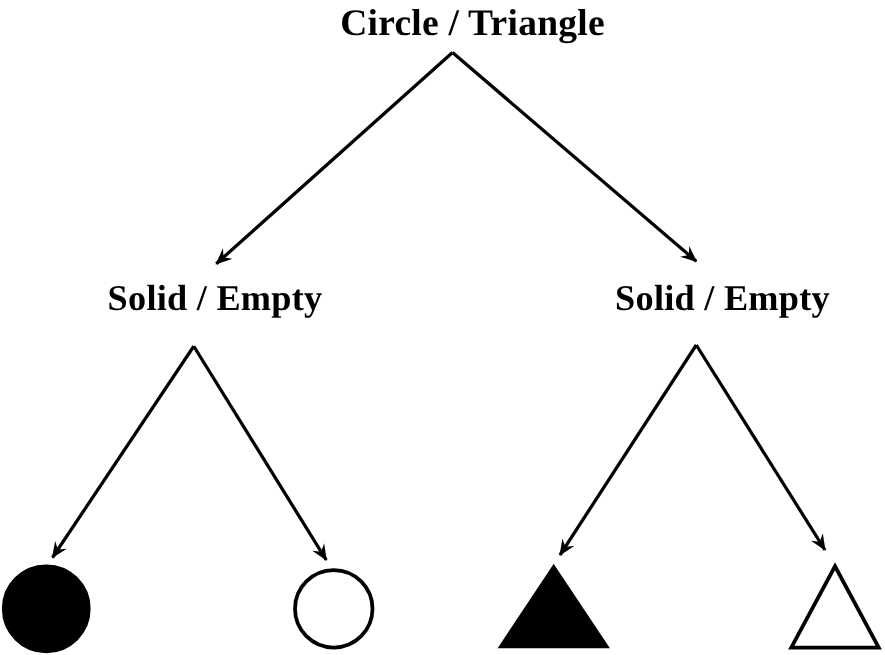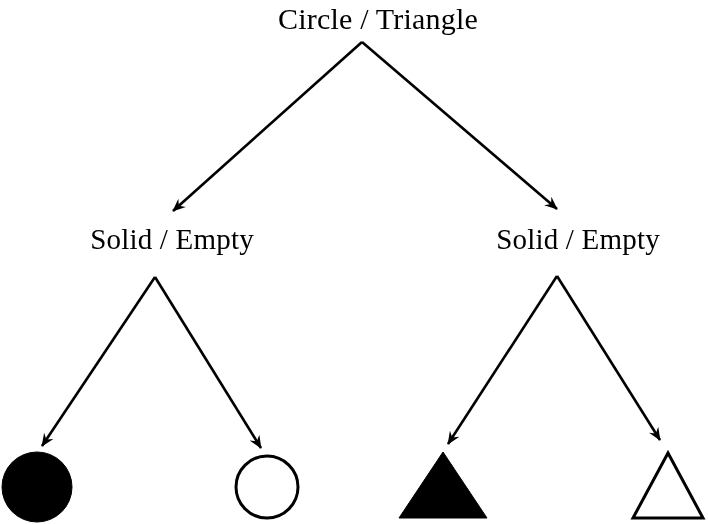--- a/index.html
+++ b/index.html
@@ -9,20 +9,21 @@
   }
   body {
     font-family: "Liberation Serif", "DejaVu Serif", serif;
   }
   #canvas {
     position: relative;
     width: 708px;
     height: 524px;
     background: #ffffff;
     overflow: hidden;
+    font-weight: bold;
   }
   #tree-svg {
     position: absolute;
     left: 0;
     top: 0;
     width: 708px;
     height: 524px;
   }
   .node-label {
     position: absolute;

